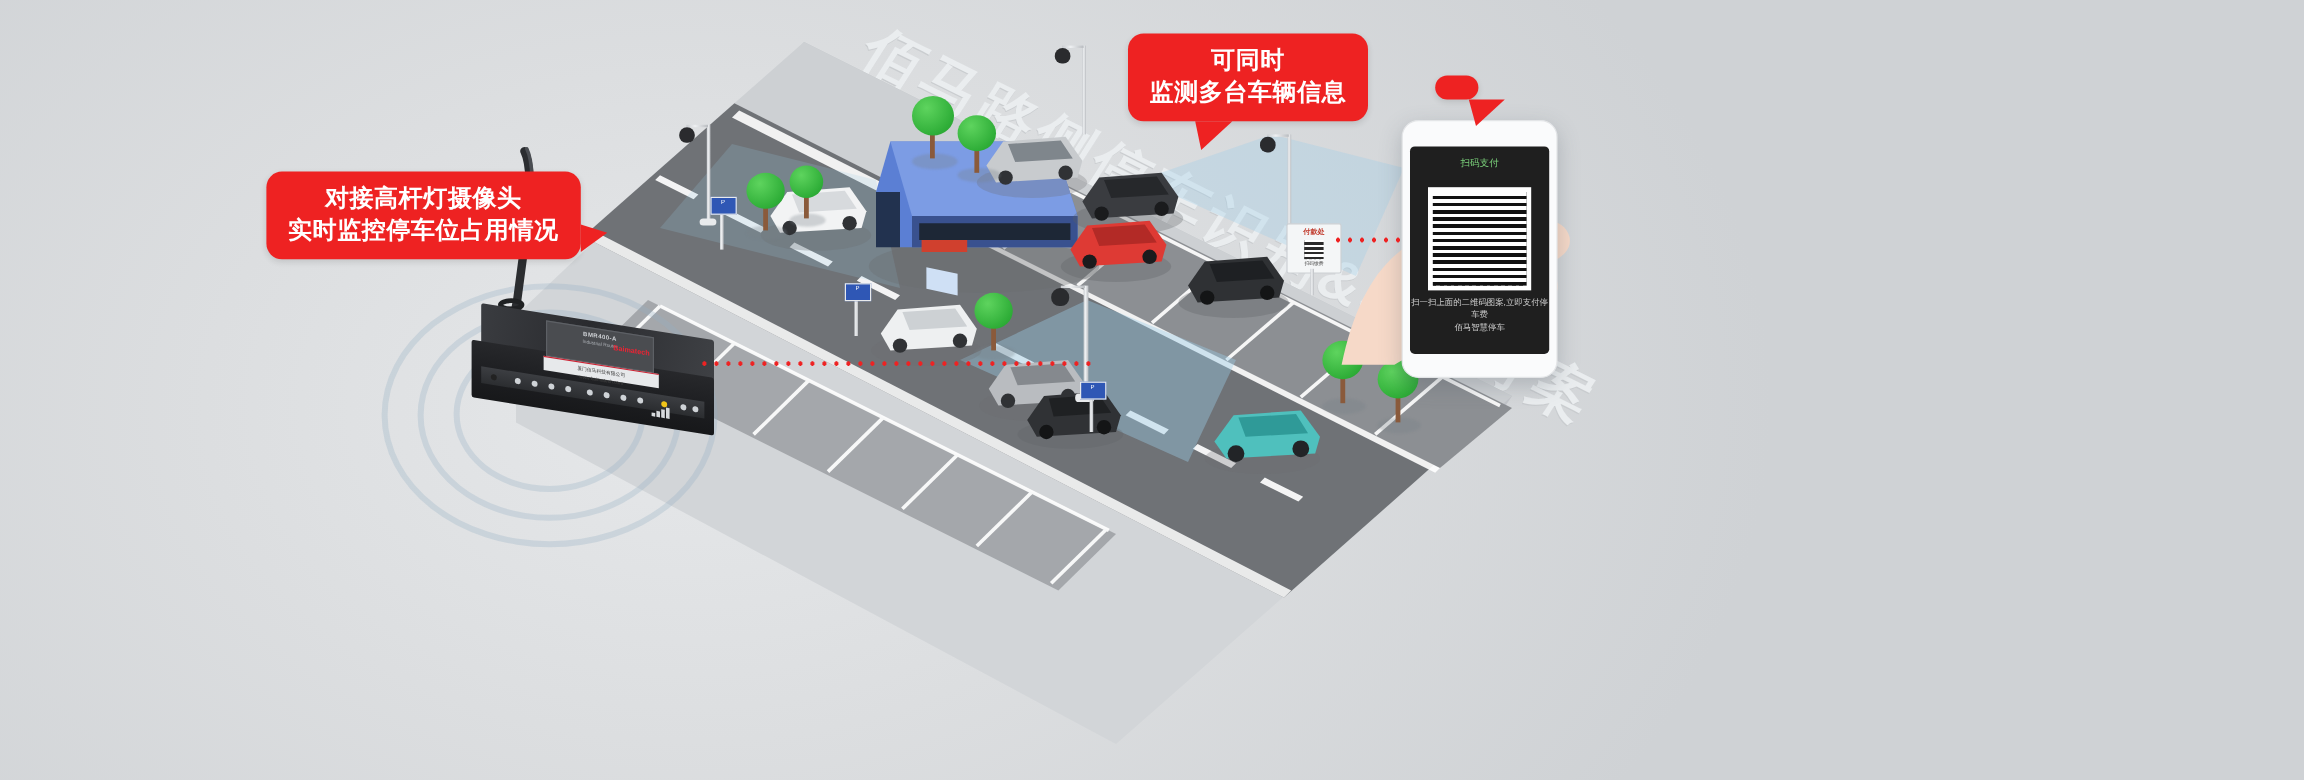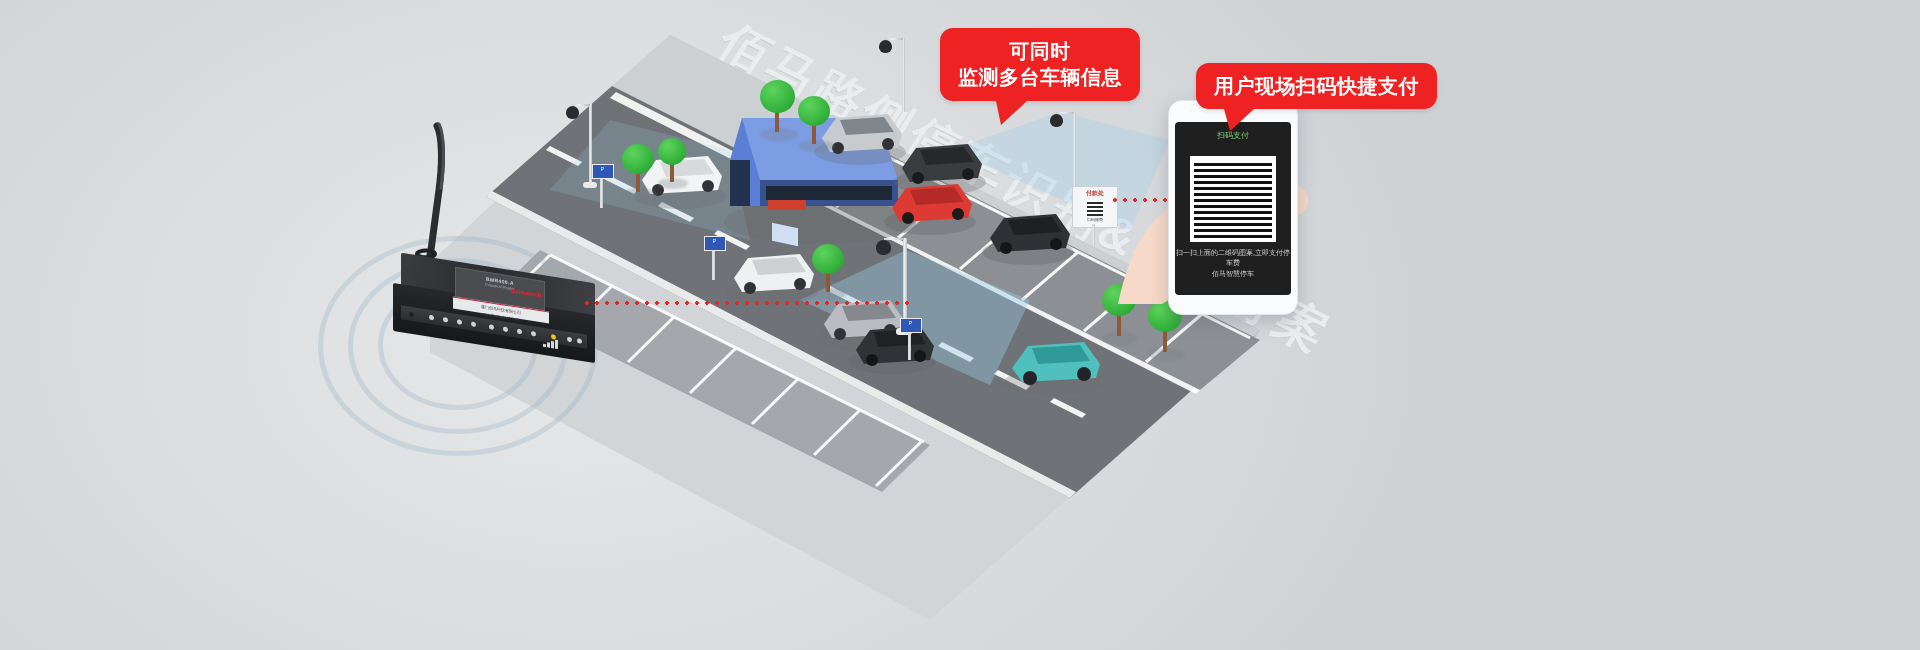--- a/index.html
+++ b/index.html
@@ -411,27 +411,31 @@
       <div class="pay-foot">
         <div>扫一扫上面的二维码图案,立即支付停车费</div>
         <div>佰马智慧停车</div>
       </div>
     </div>
   </div>
 
   <div class="dotline abs" style="left:582px;top:301px;width:330px;"></div>
   <div class="dotline abs" style="left:1110px;top:198px;width:62px;"></div>
 
+  <div class="callout" style="left:222px;top:143px;">
+    <span class="l">对接高杆灯摄像头</span>
+    <span class="l">实时监控停车位占用情况</span>
+    <span class="tail" style="left:100%;top:44px;border-left:22px solid #ee2222;border-top:7px solid transparent;border-bottom:16px solid transparent;"></span>
+  </div>
 
   <div class="callout" style="left:940px;top:28px;">
     <span class="l">可同时</span>
     <span class="l">监测多台车辆信息</span>
     <span class="tail" style="left:56px;top:100%;border-top:24px solid #ee2222;border-left:5px solid transparent;border-right:26px solid transparent;"></span>
   </div>
 
   <div class="callout" style="left:1196px;top:63px;">
-    <span class="l">用户现场扫码快捷支付</span>
     <span class="tail" style="left:28px;top:100%;border-top:22px solid #ee2222;border-left:6px solid transparent;border-right:24px solid transparent;"></span>
   </div>
 
 
 
 </div>
 
 </body></html>

